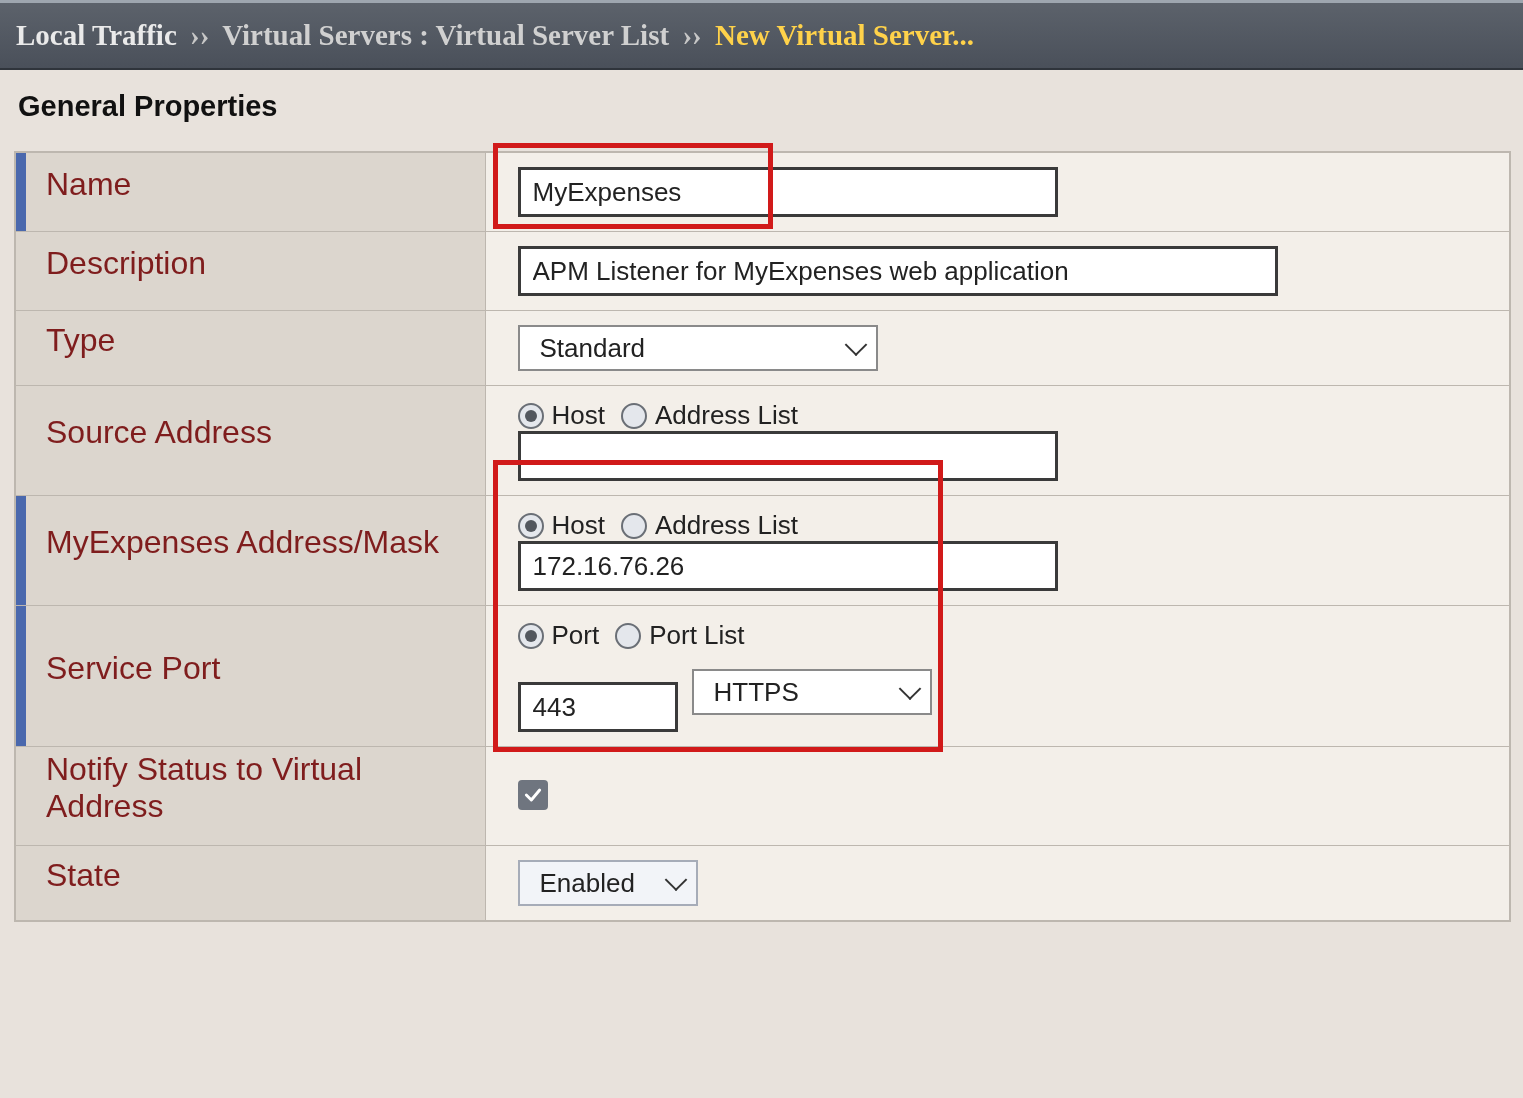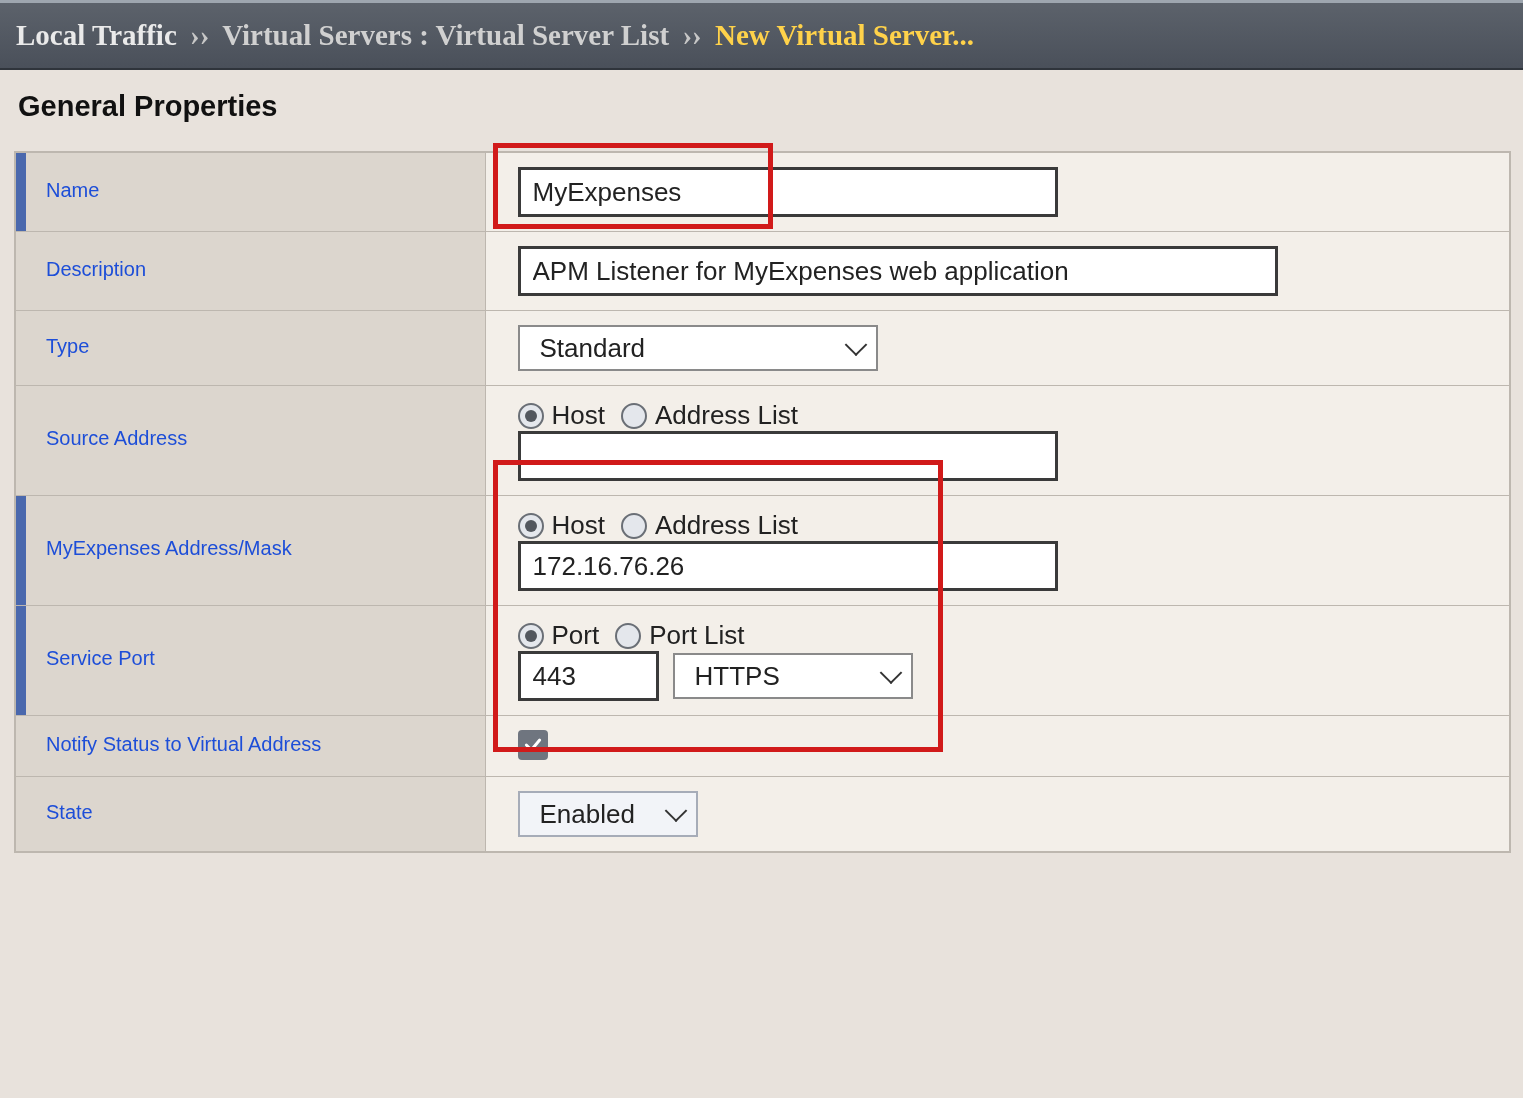--- a/index.html
+++ b/index.html
@@ -38,23 +38,23 @@
   .form-table tr { }
   .form-table td {
     border: 1px solid #bdb7af;
     padding: 0;
     vertical-align: middle;
   }
   td.label-cell {
     width: 470px;
     background: #dcd6ce;
     position: relative;
-    padding: 16px 10px 20px 30px;
-    font-size: 20px;
-    color: #1d4ed8;
+    padding: 4px 10px 20px 30px;
+    font-size: 32px;
+    color: #7f1d1d;
   }
   td.label-cell.accent::before {
     content: "";
     position: absolute;
     left: 0; top: 0; bottom: 0;
     width: 10px;
     background: #4a68ad;
   }
   td.value-cell {
     background: #f3efe9;
@@ -65,21 +65,21 @@
   input[type="text"].txt {
     font-size: 26px;
     padding: 6px 12px;
     border: 3px solid #3a3a3a;
     background: #fff;
     color: #222;
     height: 50px;
   }
   .txt-lg { width: 540px; }
   .txt-xl { width: 760px; }
-  .txt-sm { width: 141px; }
+  .txt-sm { width: 160px; margin-top: 31px; }
   .sel {
     font-size: 26px;
     padding: 4px 36px 4px 20px;
     border: 2px solid #8a8a8a;
     background: #fff;
     color: #222;
     height: 46px;
     appearance: none;
     -webkit-appearance: none;
     position: relative;

